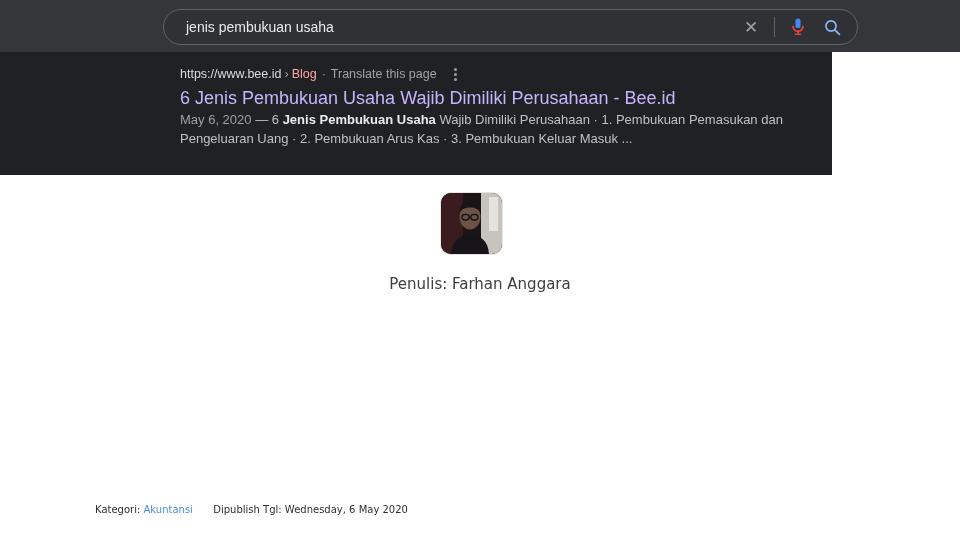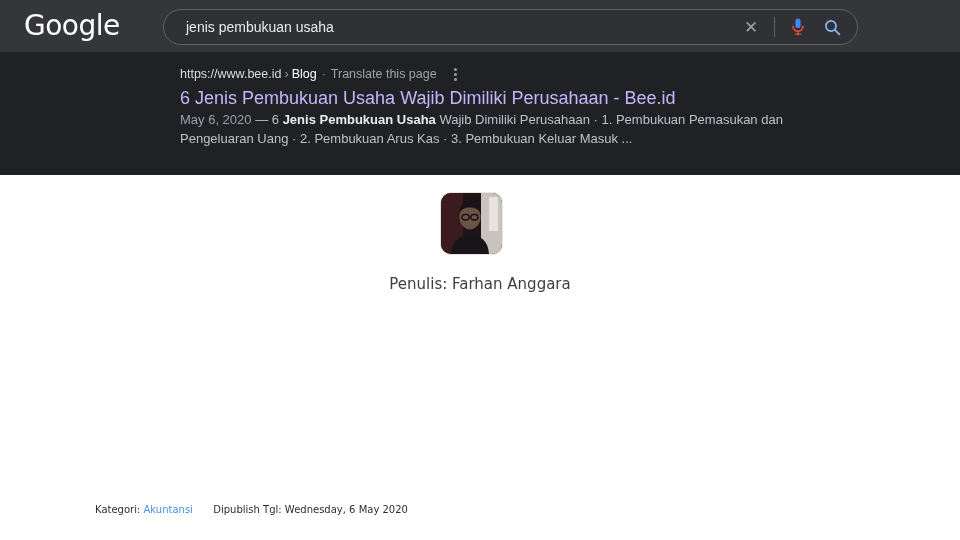--- a/index.html
+++ b/index.html
@@ -75,40 +75,40 @@
     color: #9aa0a6;
     font-size: 17px;
     line-height: 17px;
     font-family: "DejaVu Sans", sans-serif;
   }
 
   
   .results {
     position: absolute;
     left: 0; top: 52px;
-    width: 960px;
+    width: 832px;
     height: 123px;
     background: #202124;
   }
   .result-block {
     position: absolute;
     left: 180px;
     top: 14px;
     width: 620px;
   }
   .url-row {
     display: flex;
     align-items: center;
     font-size: 12.5px;
     line-height: 16px;
     white-space: nowrap;
   }
   .url-main { color: #dadce0; }
   .url-sep { color: #9aa0a6; margin: 0 3px; }
-  .url-crumb { color: #ffffff; }
+  .url-crumb { color: #fca5a5; }
   .url-dot { color: #9aa0a6; margin: 0 5px; }
   .translate-link { color: #a3a3a3; }
   .kebab {
     margin-left: 12px;
     width: 14px; height: 16px;
     display: flex; flex-direction: column;
     align-items: center; justify-content: center;
     gap: 2px;
   }
   .kebab i {
@@ -189,21 +189,20 @@
   .meta .cat-link { color: #4a90d9; }
   .meta .gap { display: inline-block; width: 14px; }
 </style>
 </head>
 <body>
 
 <div id="screen">
 
   <div class="g-header">
 
-    <div class="g-logo">Google</div>
 
     <div class="search-pill">
       <div class="search-text" title="Search">jenis pembukuan usaha</div>
 
       <div class="sb-icons">
         <div class="icon-btn">
           <span class="x-glyph">✕</span>
         </div>
         <div class="sb-divider"></div>
         <div class="icon-btn">

